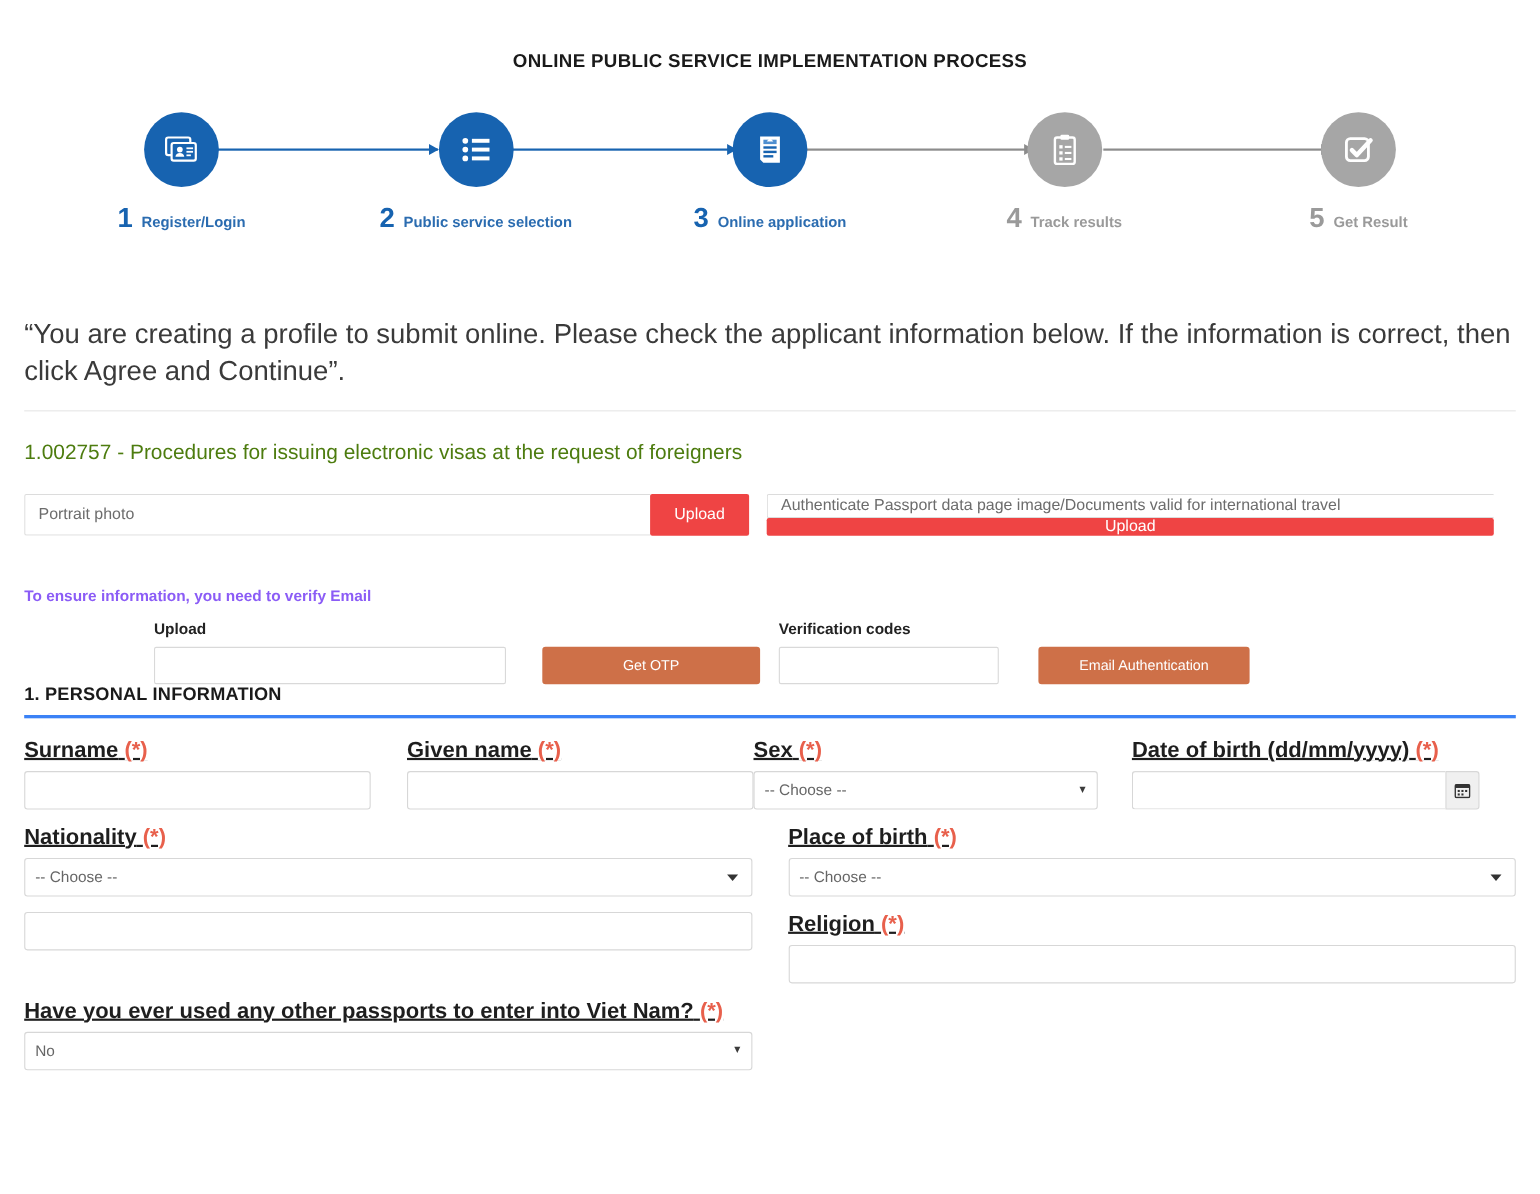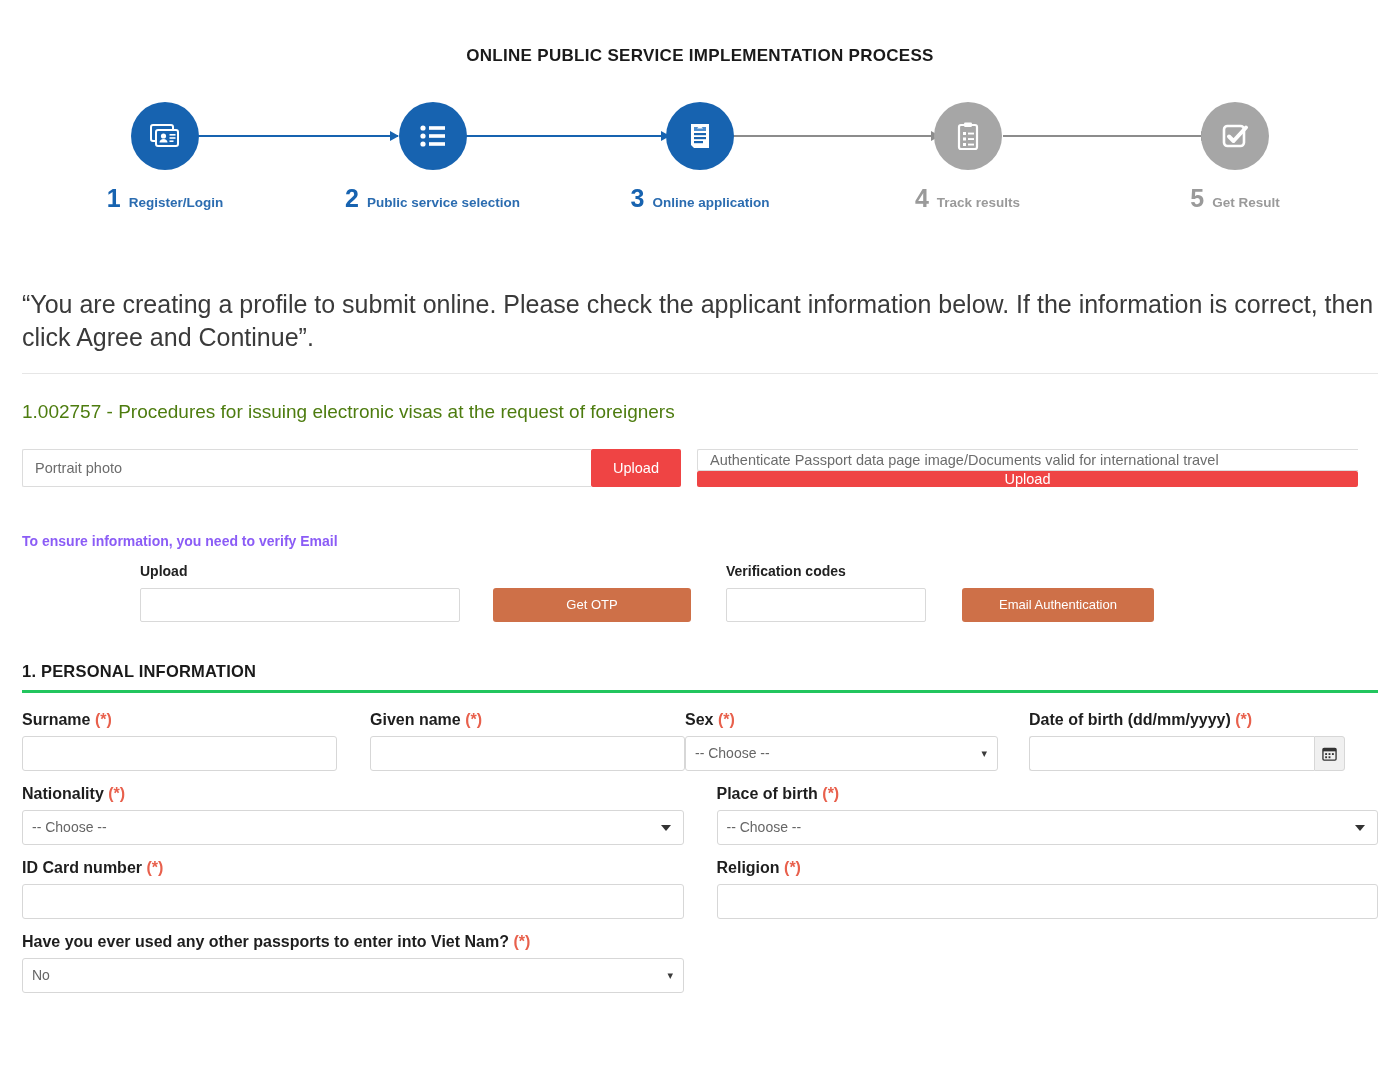--- a/index.html
+++ b/index.html
@@ -176,44 +176,44 @@
     border: none;
     height: 34px;
     font-family: "Liberation Sans", sans-serif;
     font-size: 13px;
     border-radius: 3px;
     cursor: pointer;
   }
   .email-field-wrap { width: 320px; margin-left: 118px; }
   .email-field-wrap .vf-input { width: 100%; }
   .btn-getotp { width: 198px; margin-left: 33px; }
-  .codes-wrap { width: 200px; margin-left: 35px; }
+  .codes-wrap { width: 200px; margin-left: 17px; }
   .codes-wrap .vf-input { width: 100%; }
   .btn-emailauth { width: 192px; margin-left: 36px; }
 
   
   .section-head {
-    margin-top: 40px;
     font-size: 16.5px;
     font-weight: bold;
     color: #1a1a1a;
     padding-bottom: 9px;
-    border-bottom: 3px solid #22c55e;
+    border-bottom: 3px solid #3b82f6;
     letter-spacing: 0.2px;
   }
 
   .form-grid { margin-top: 18px; }
   .frow { display: flex; }
   .fcol { display: flex; flex-direction: column; }
   .flabel {
-    font-size: 16px;
+    font-size: 20px;
     font-weight: bold;
     color: #1e1e1e;
     margin-bottom: 7px;
     white-space: nowrap;
+    text-decoration: underline;
   }
   .req { color: #e8604c; font-weight: bold; }
 
   .finput {
     height: 35px;
     border: 1px solid #d7d7d7;
     border-radius: 3px;
     background: #fff;
     font-family: "Liberation Sans", sans-serif;
     font-size: 14px;
@@ -495,24 +495,20 @@
             <select class="fselect">
               <option>-- Choose --</option>
             </select>
             <span class="tri"></span>
           </div>
         </div>
       </div>
 
       <div class="frow gap-row">
         <div class="fcol" style="width:662px;">
-          <span class="flabel">
-            <span>ID Card number</span>
-            <span class="req">(*)</span>
-          </span>
           <input class="finput" type="text" value="" style="">
         </div>
         <div class="fcol" style="width:662px; margin-left:33px;">
           <span class="flabel">
             <span>Religion</span>
             <span class="req">(*)</span>
           </span>
           <input class="finput" type="text" value="" style="">
         </div>
       </div>

